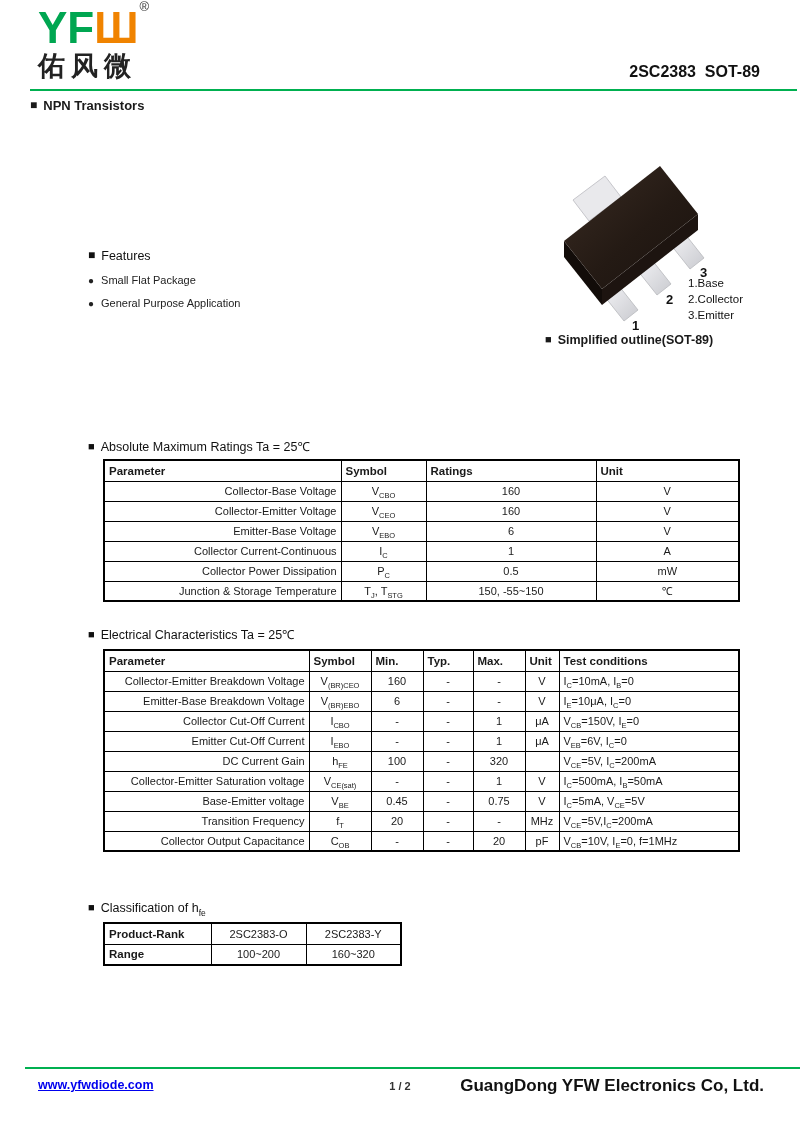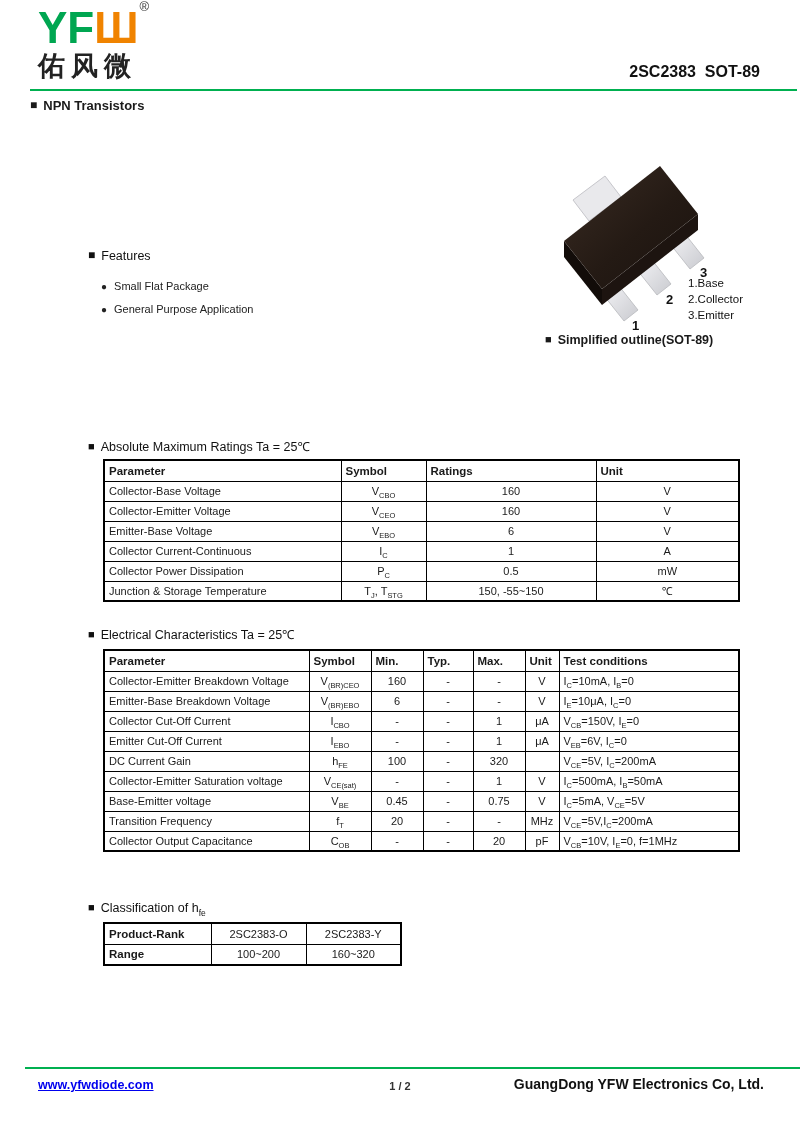--- a/index.html
+++ b/index.html
@@ -28,57 +28,57 @@
 
   
   .pkg-svg { position: absolute; left: 548px; top: 146px; }
   .legend { position: absolute; left: 688px; top: 275px; font-size: 11.5px; line-height: 16px; color: #111; }
   .outline-caption { position: absolute; left: 545px; top: 333px; font-size: 12.5px; font-weight: bold; }
   .outline-caption .sq { font-size: 11px; }
 
   
   .features { position: absolute; left: 88px; top: 249px; }
   .features-title { font-size: 12.5px; color: #111; }
-  .features-list { margin: 17px; padding: 0; list-style: none; }
+  .features-list { margin: 4px; padding: 0; list-style: none; }
   .features-list li { font-size: 11px; color: #222; margin-top: 11px; margin-left: -4px; }
   .dot { font-size: 10px; margin-right: 7px; }
 
   
   .section-title { position: absolute; font-size: 12.5px; color: #111; text-align: right; }
   .section-title .sq { font-size: 11px; }
   .st-abs   { left: 88px; top: 438px; }
   .st-elec  { left: 88px; top: 626px; }
   .st-class { left: 88px; top: 901px; }
 
   table.tbl { position: absolute; border-collapse: collapse; table-layout: fixed; border: 2px solid #000; }
   table.tbl th, table.tbl td {
     border: 1px solid #000;
     font-size: 11px;
     padding: 0 4px;
     height: 20px;
     overflow: hidden;
     white-space: nowrap;
   }
   table.tbl th { font-weight: bold; font-size: 11.5px; text-align: left; height: 21px; }
-  td.l { text-align: left; margin-left: 9px; }
+  td.l { text-align: right; margin-left: 9px; }
   td.c { text-align: center; }
   td.test { font-size: 10.5px; text-align: left; }
   sub { font-size: 0.68em; line-height: 0; }
 
   .tbl-abs  { left: 103px; top: 459px; width: 635px; }
   .tbl-elec { left: 103px; top: 649px; width: 635px; }
   .tbl-class{ left: 103px; top: 922px; width: 297px; }
   .tbl-class th, .tbl-class td { height: 24px; font-size: 11.5px; text-align: center; }
   .tbl-class th { font-size: 12px; }
 
   
   .footer-line { position: absolute; left: 25px; right: 0; top: 1067px; height: 2px; background: #00b050; }
   .footer-link { position: absolute; left: 38px; top: 1078px; font-size: 12.5px; font-weight: bold; color: #0000ee; text-decoration: underline; }
   .footer-page { position: absolute; left: 0; right: 0; top: 1080px; text-align: center; font-size: 11px; font-weight: bold; color: #333; }
-  .footer-company { position: absolute; right: 36px; top: 1076px; font-size: 14px; font-weight: bold; color: #111; padding-left: 24px; }
+  .footer-company { position: absolute; right: 36px; top: 1076px; font-size: 17px; font-weight: bold; color: #111; padding-left: 24px; }
 </style>
 </head>
 <body>
 
 <div class="page">
 
   <div class="logo">
     <div class="logo-en"><span class="logo-green">YF</span><span class="logo-orange">Ш</span><span class="logo-reg">®</span></div>
     <div class="logo-cn">佑风微</div>
   </div>

